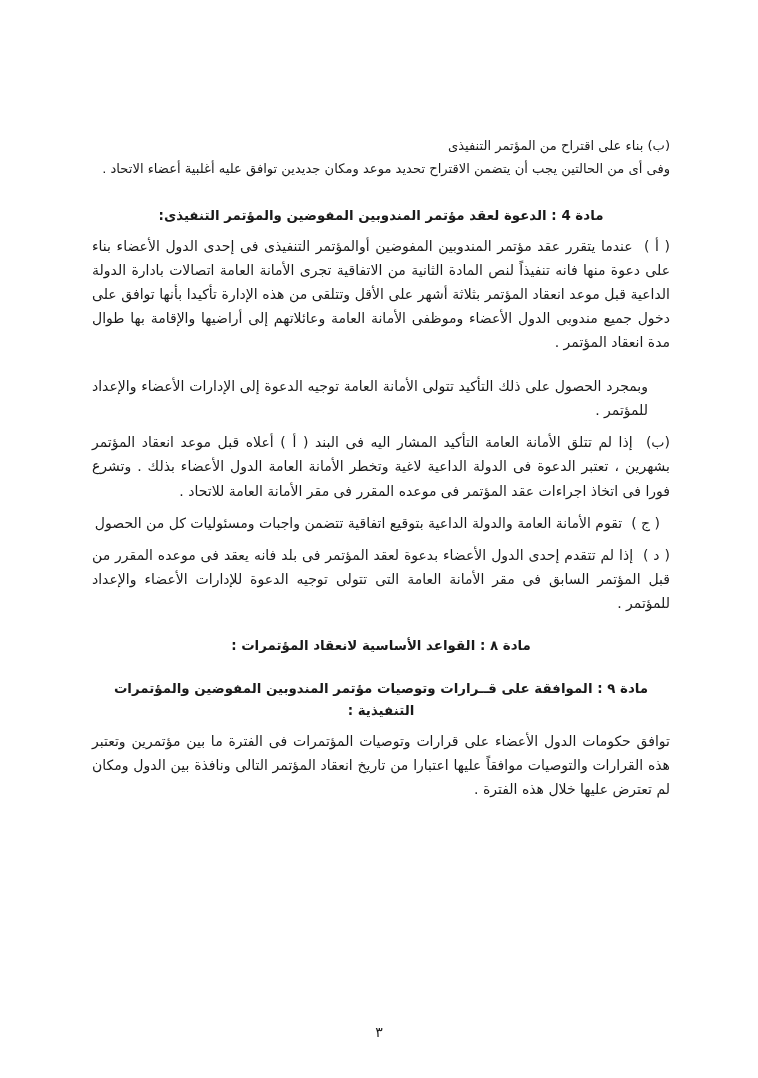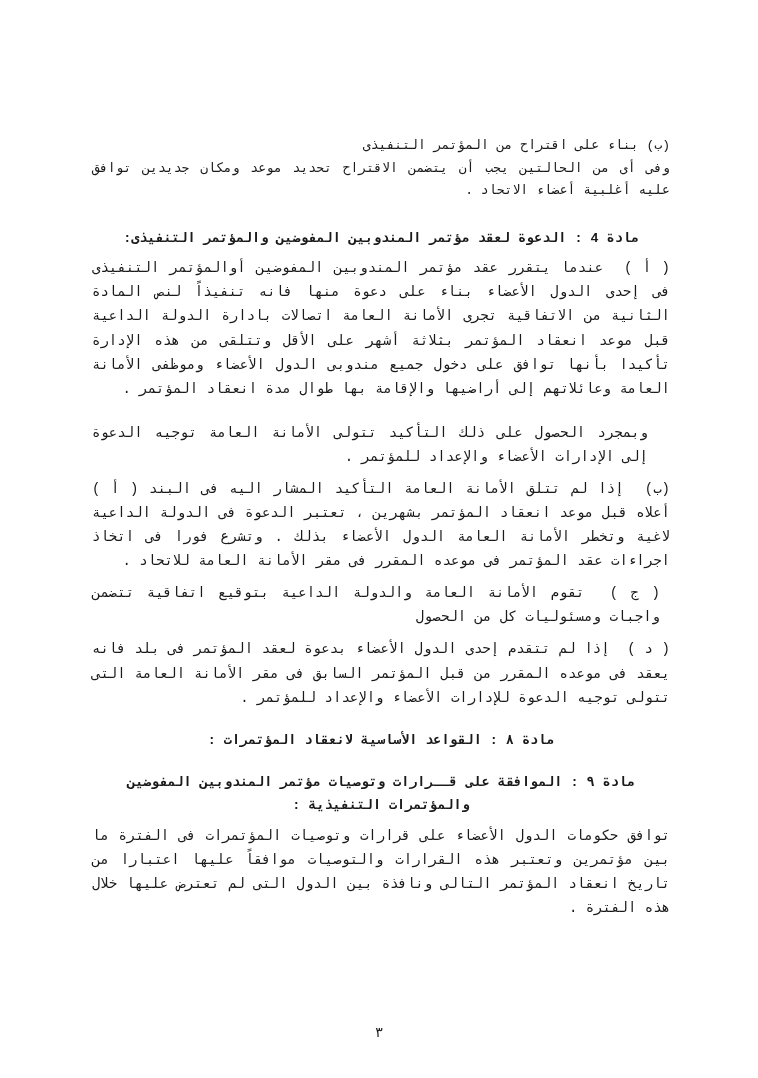--- a/index.html
+++ b/index.html
@@ -18,21 +18,20 @@
     position: absolute;
     left: 0; top: 0;
     width: 758px;
     height: 1078px;
     box-sizing: border-box;
     padding: 135px 88px 40px 92px;
     overflow: hidden;
   }
   .block {
     margin-bottom: 9px;
-    font-family: Liberation Mono, monospace;
   }
   p {
     margin: 0;
     font-size: 13.2px;
     line-height: 1.72;
     text-align: justify;
     text-justify: inter-word;
     direction: rtl;
   }
   .lead-right {
@@ -116,19 +115,19 @@
 
   <div class="block">
     <p class="heading center-ish">مادة ٨ : القواعد الأساسية لانعقاد المؤتمرات :</p>
   </div>
 
   <div class="spacer-md"></div>
 
   <div class="block">
     <p class="heading center-ish">مادة ٩ : الموافقة على قــرارات وتوصيات مؤتمر المندوبين المفوضين والمؤتمرات التنفيذية :</p>
     <div class="item">
-      <p>توافق حكومات الدول الأعضاء على قرارات وتوصيات المؤتمرات فى الفترة ما بين مؤتمرين وتعتبر هذه القرارات والتوصيات موافقاً عليها اعتبارا من تاريخ انعقاد المؤتمر التالى ونافذة بين الدول التى لم تعترض عليها خلال هذه الفترة .</p>
+      <p>توافق حكومات الدول الأعضاء على قرارات وتوصيات المؤتمرات فى الفترة ما بين مؤتمرين وتعتبر هذه القرارات والتوصيات موافقاً عليها اعتبارا من تاريخ انعقاد المؤتمر التالى ونافذة بين الدول ومكان لم تعترض عليها خلال هذه الفترة .</p>
     </div>
   </div>
 
 </div>
 
 <div class="page-number">٣</div>
 
 </body></html>

